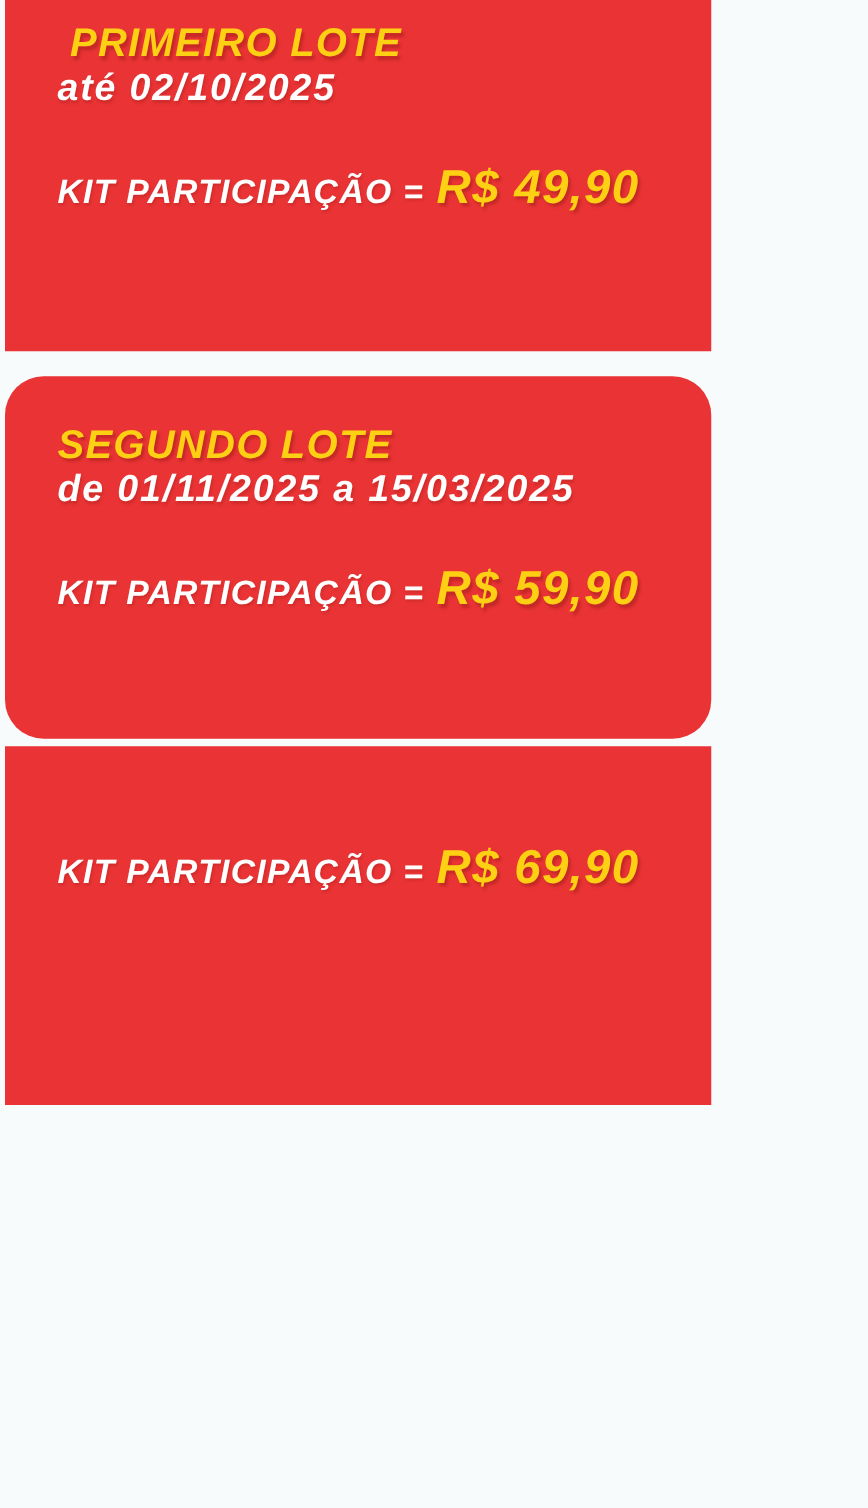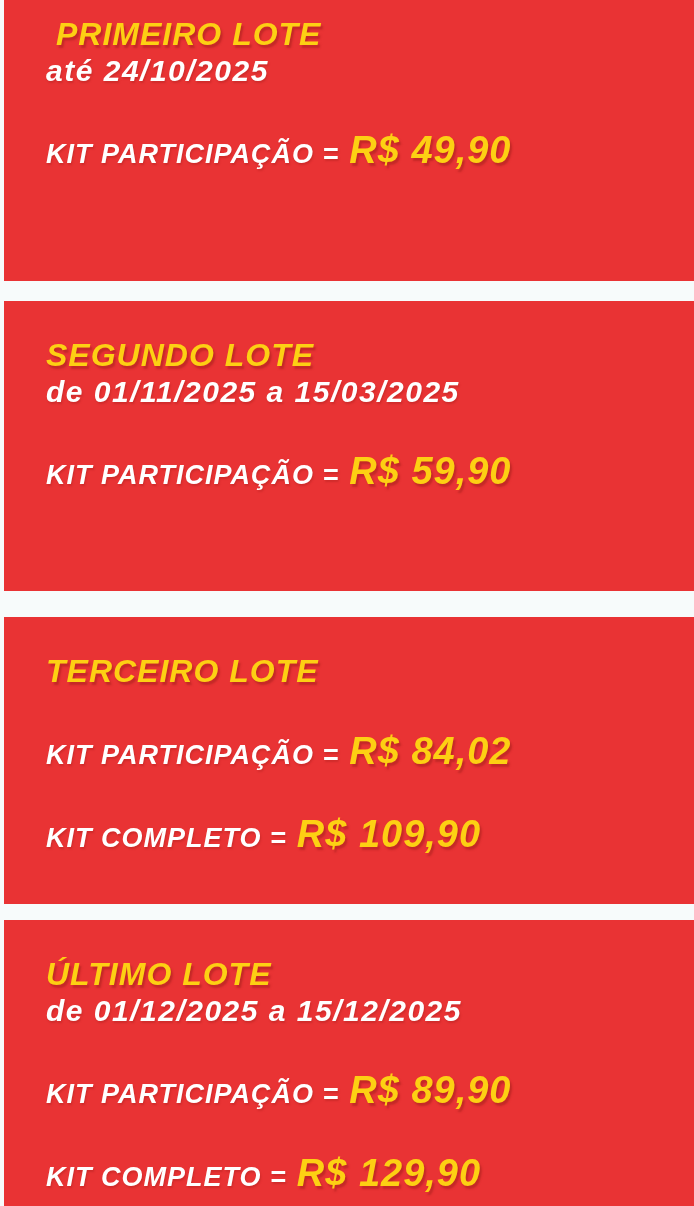--- a/index.html
+++ b/index.html
@@ -15,28 +15,28 @@
     height: 1206px;
     background: var(--page-bg, #f7fbfb);
     font-family: "Liberation Sans", "DejaVu Sans", sans-serif;
     font-weight: 700;
     font-style: italic;
     overflow: hidden;
   }
   .lot-card {
     background: var(--card-red, #e93334);
     margin-left: 4px;
-    width: 690px;
+    width: 565px;
     padding: 36px 20px 0 42px;
     letter-spacing: 1px;
   }
   .lot-card.first { padding-top: 16px; }
   .lot-card.first .lot-title { margin-left: 10px; }
   .card-1 { height: 281px; margin-bottom: 20px; }
-  .card-2 { height: 290px; margin-bottom: 26px; }
+  .card-2 { height: 290px; margin-bottom: 6px; border-radius: 31px; }
   .card-3 { height: 287px; margin-bottom: 16px; }
   .card-4 { height: 293px; }
   .lot-title {
     margin: 0;
     font-size: 32px;
     line-height: 1.15;
     color: var(--accent-yellow, #fdd013);
     text-shadow: 2px 3px 2px rgba(160,30,25,0.5);
     letter-spacing: 1px;
   }
@@ -63,36 +63,28 @@
     margin-left: 10px;
   }
 </style>
 </head>
 <body>
 
 <main>
 
   <section class="lot-card first card-1">
     <h2 class="lot-title">PRIMEIRO LOTE</h2>
-    <p class="lot-period">até 24/10/2025</p>
+    <p class="lot-period">até 02/10/2025</p>
     <p class="price-line"><span>KIT PARTICIPAÇÃO =</span><span class="price-value">R$ 49,90</span></p>
   </section>
 
   <section class="lot-card card-2">
     <h2 class="lot-title">SEGUNDO LOTE</h2>
     <p class="lot-period">de 01/11/2025 a 15/03/2025</p>
     <p class="price-line"><span>KIT PARTICIPAÇÃO =</span><span class="price-value">R$ 59,90</span></p>
   </section>
 
   <section class="lot-card card-3">
-    <h2 class="lot-title">TERCEIRO LOTE</h2>
-    <p class="price-line"><span>KIT PARTICIPAÇÃO =</span><span class="price-value">R$ 84,02</span></p>
-    <p class="price-line"><span>KIT COMPLETO =</span><span class="price-value">R$ 109,90</span></p>
+    <p class="price-line"><span>KIT PARTICIPAÇÃO =</span><span class="price-value">R$ 69,90</span></p>
   </section>
 
-  <section class="lot-card card-4">
-    <h2 class="lot-title">ÚLTIMO LOTE</h2>
-    <p class="lot-period">de 01/12/2025 a 15/12/2025</p>
-    <p class="price-line"><span>KIT PARTICIPAÇÃO =</span><span class="price-value">R$ 89,90</span></p>
-    <p class="price-line"><span>KIT COMPLETO =</span><span class="price-value">R$ 129,90</span></p>
-  </section>
 
 </main>
 
 </body></html>

